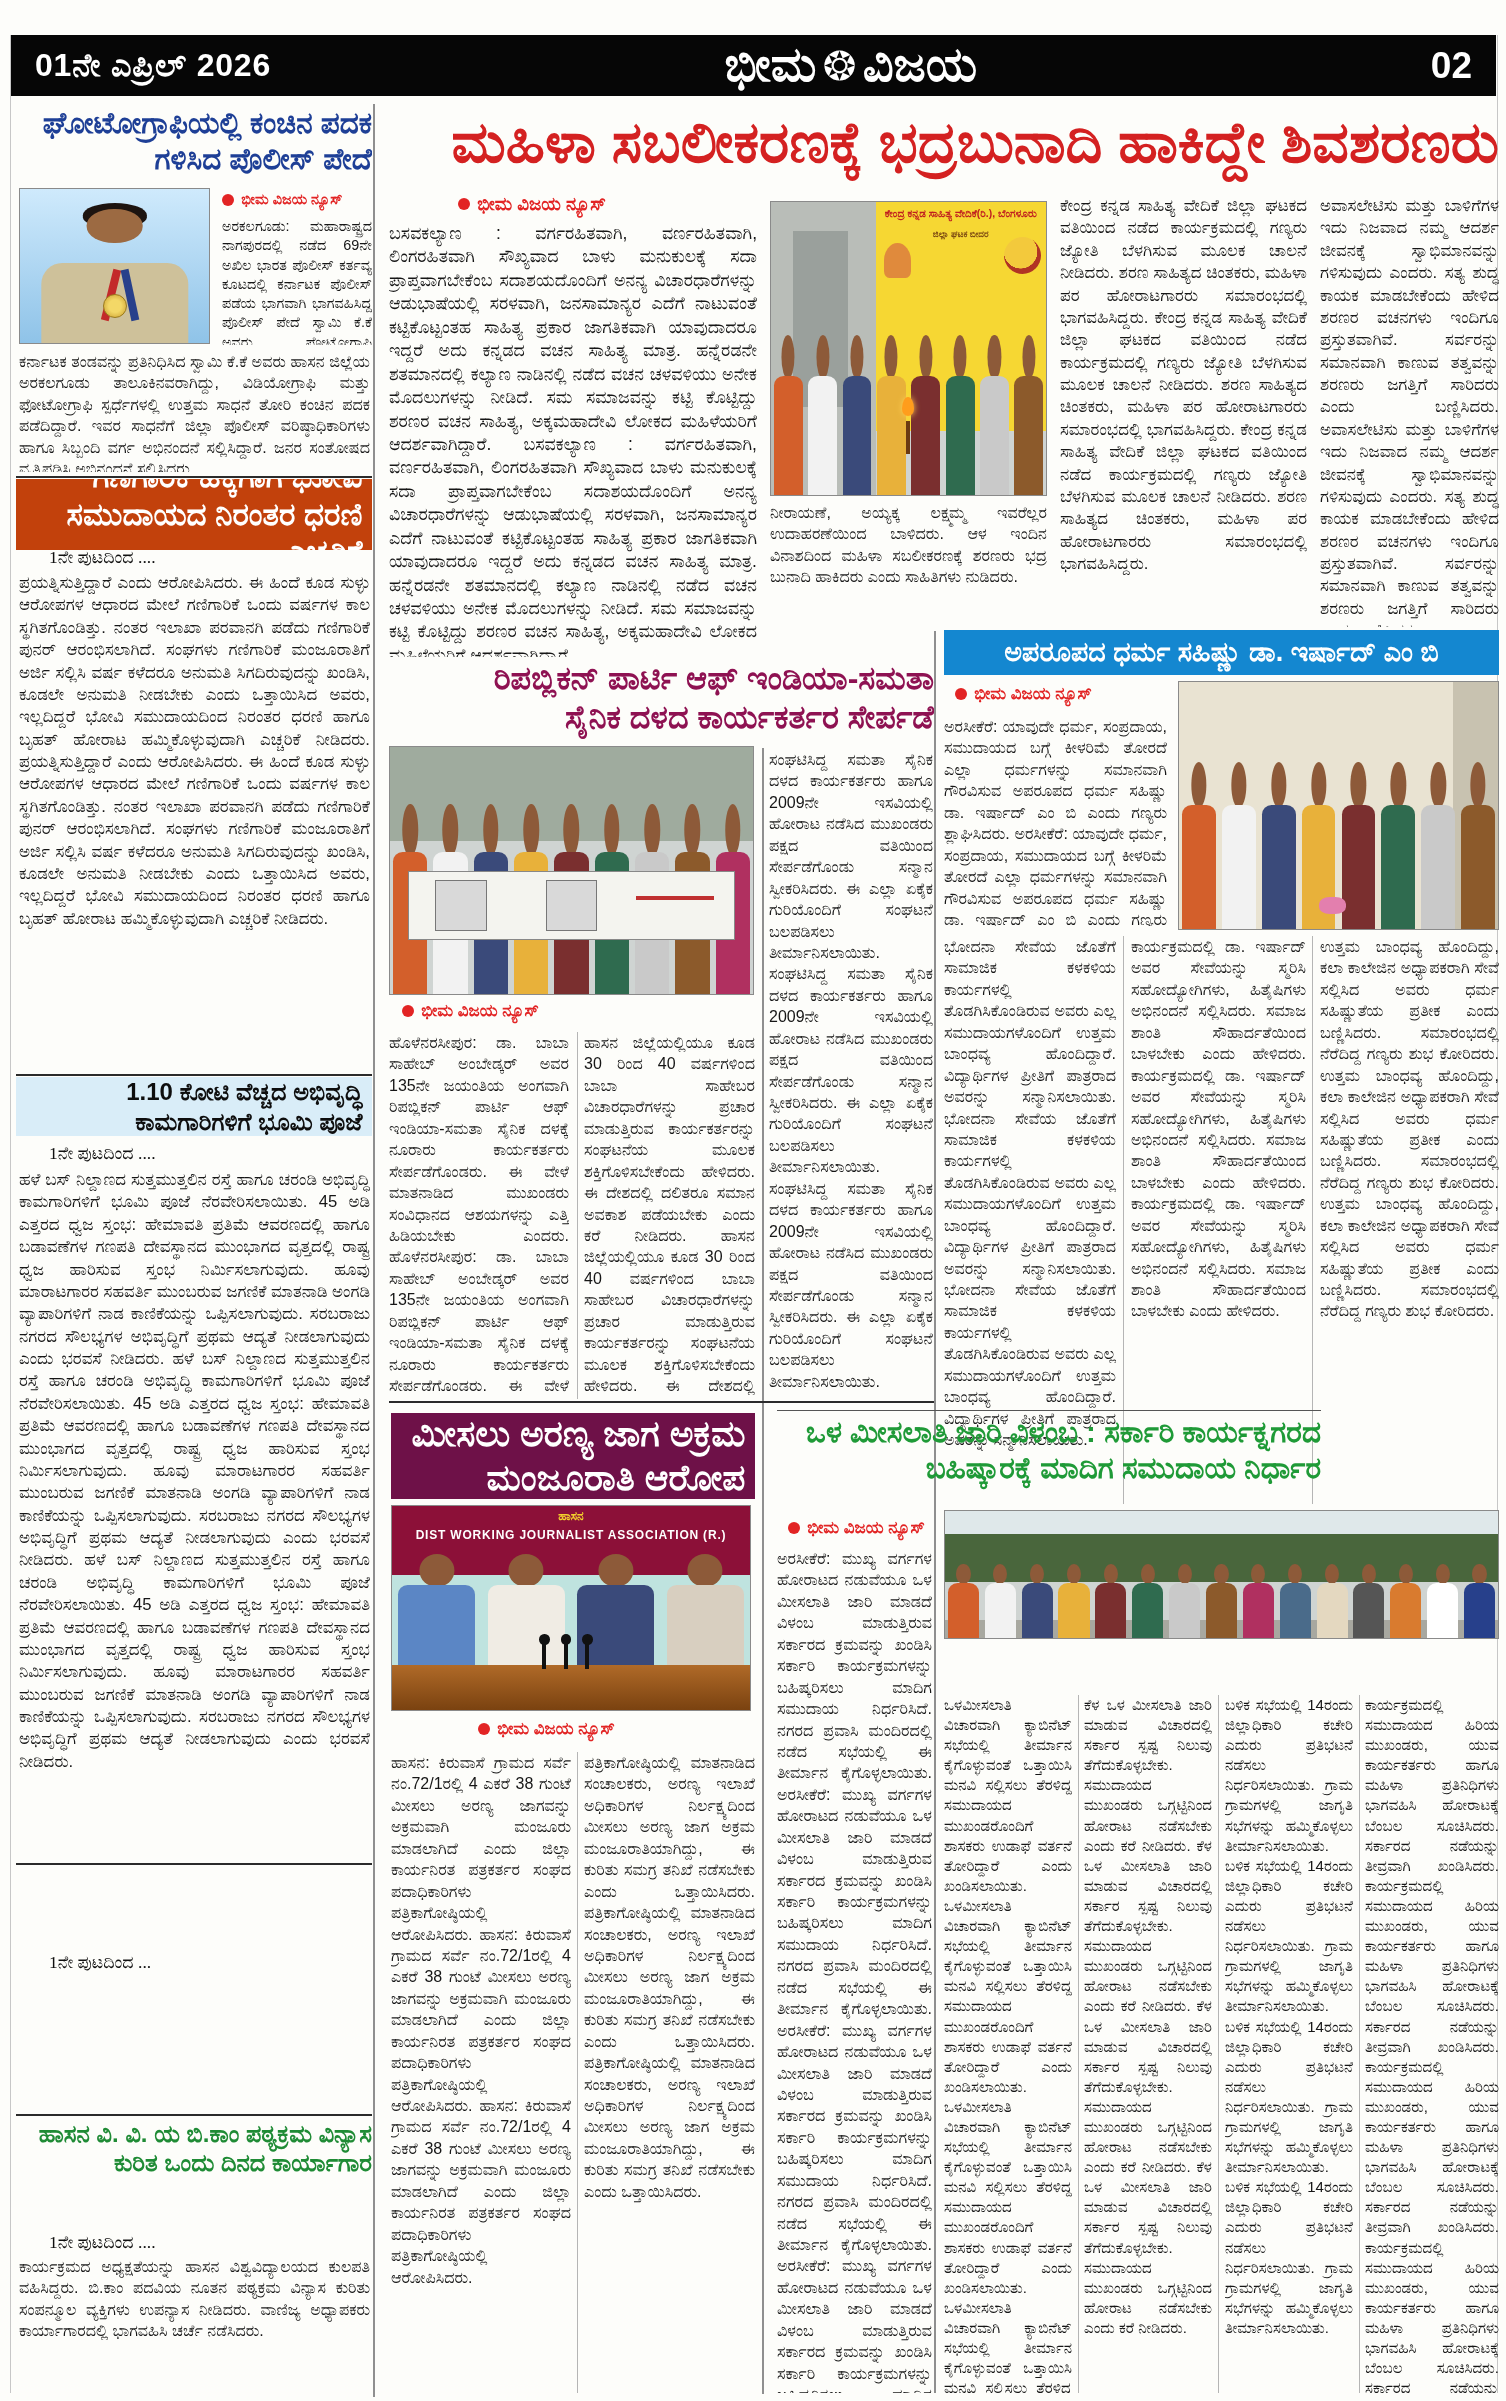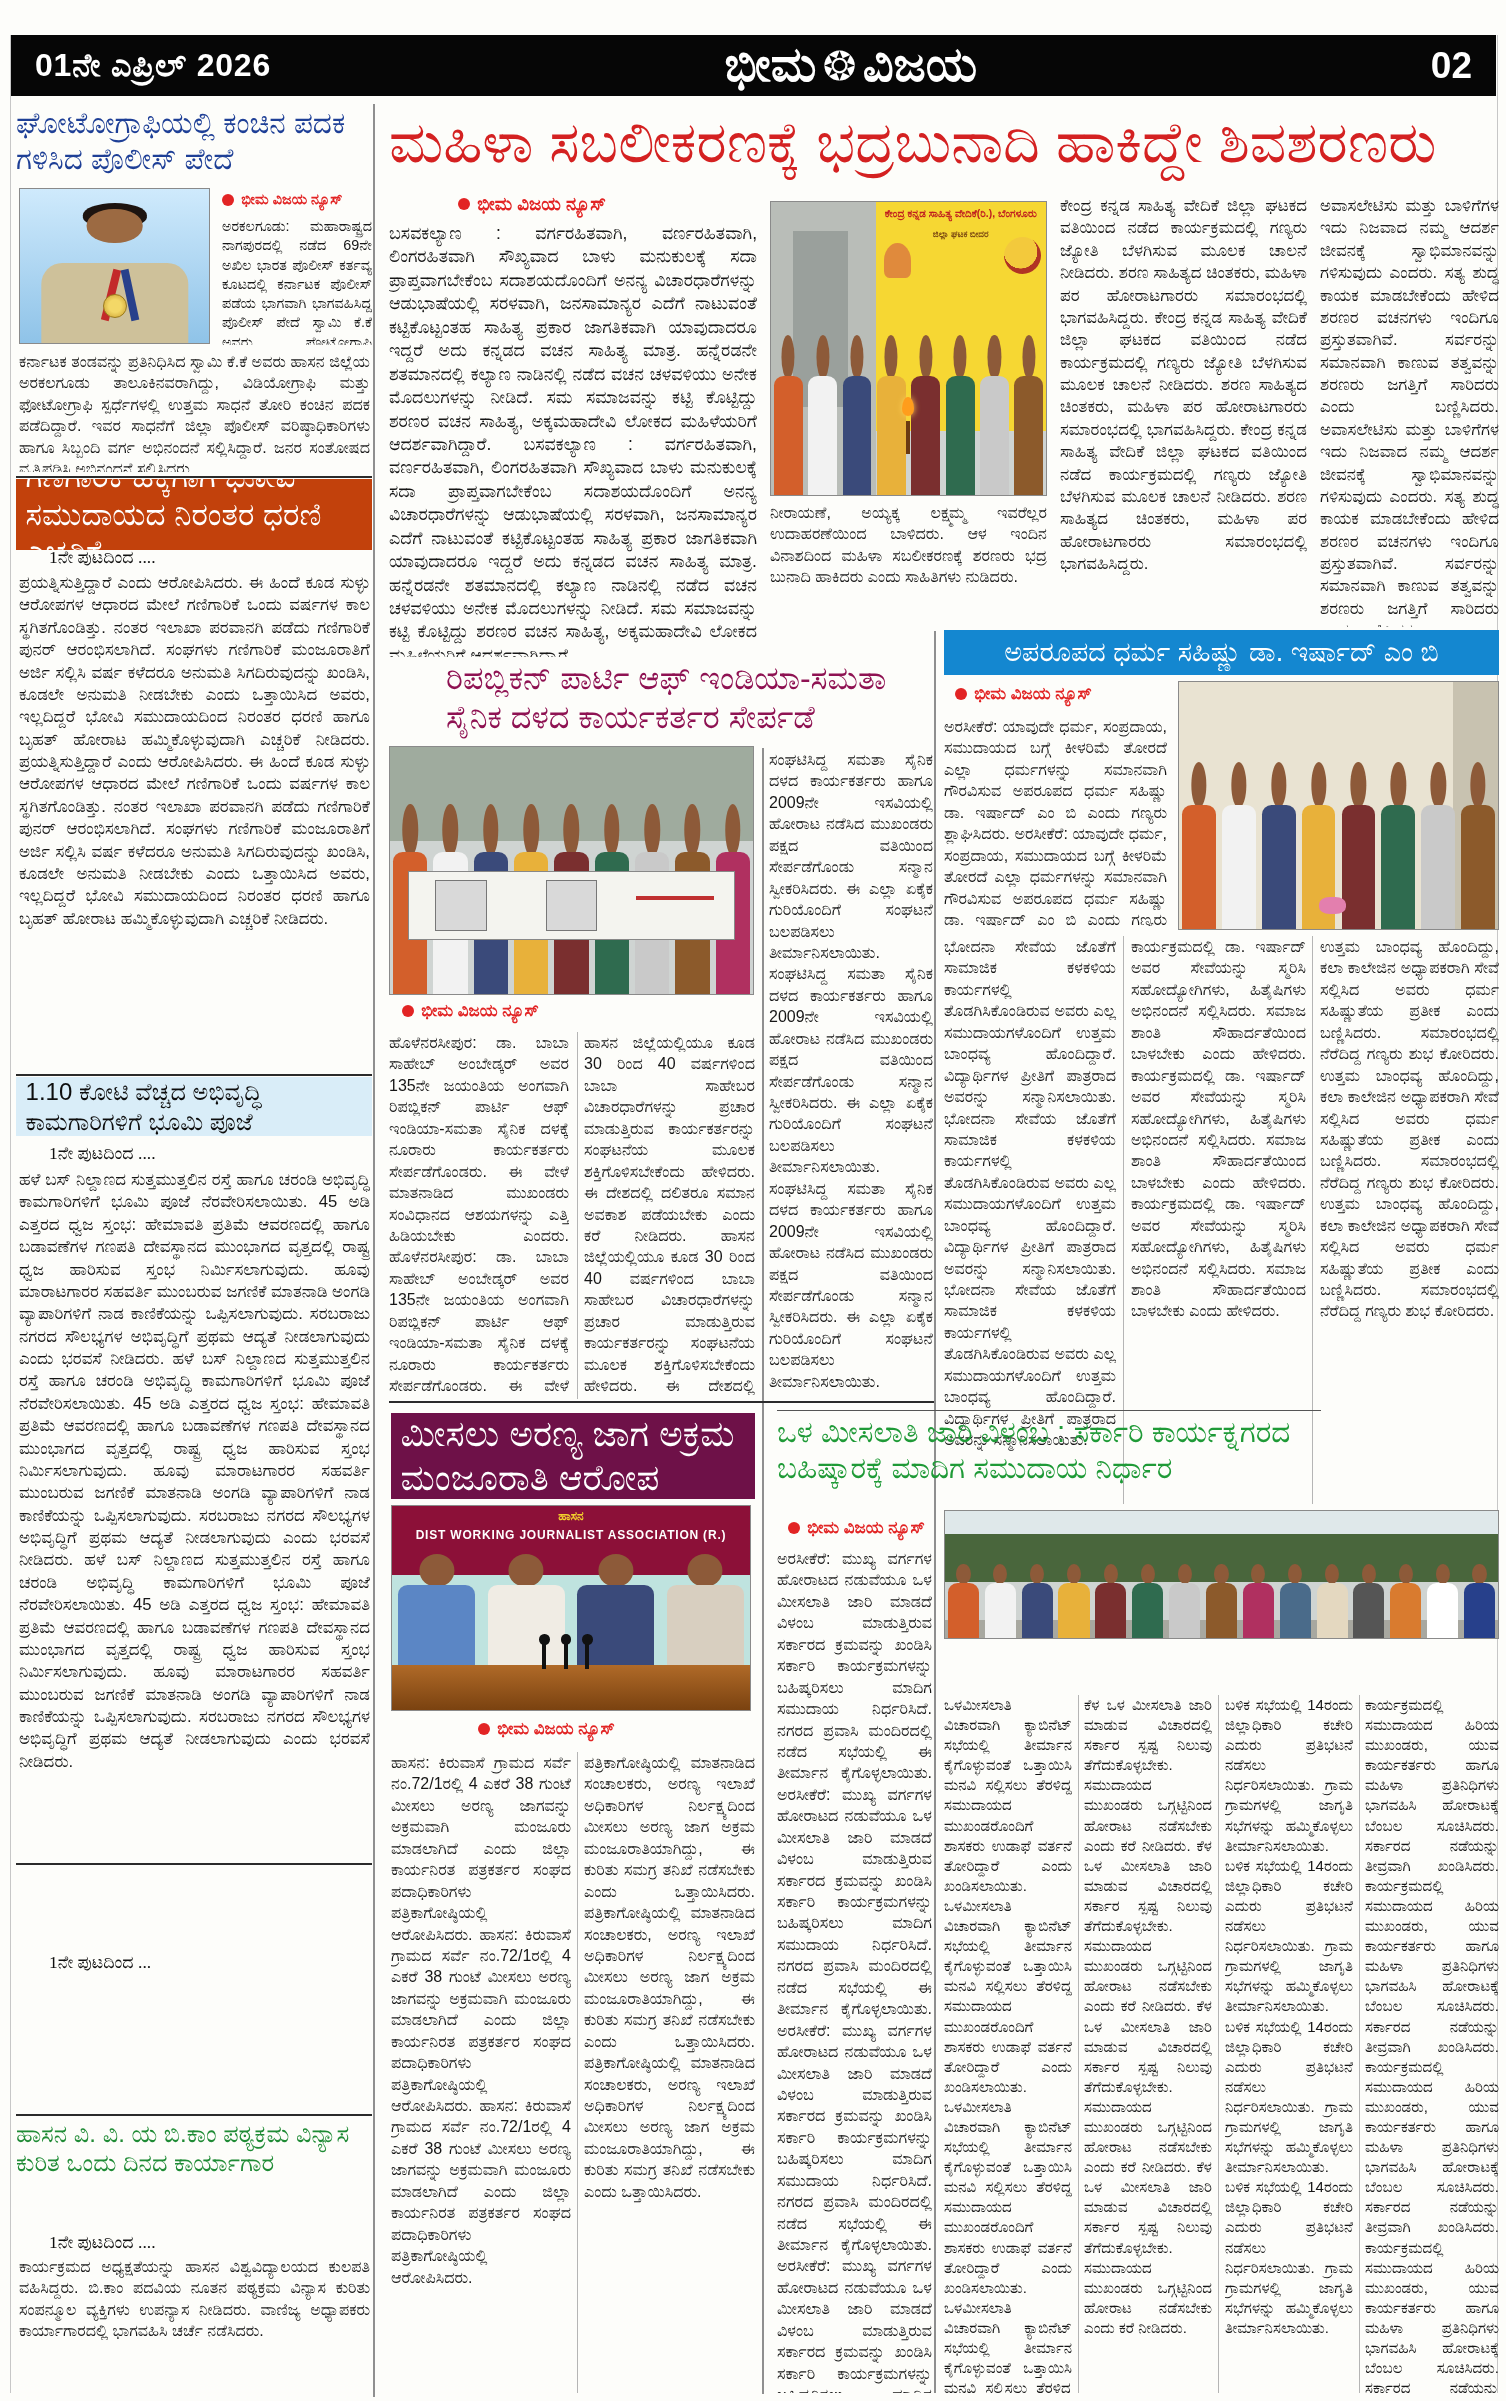--- a/index.html
+++ b/index.html
@@ -16,21 +16,21 @@
   
   .vr{position:absolute;width:1.6px;background:#8f8f8f}
   .vrl{position:absolute;width:0.8px;background:#b5b5b5}
   .hr{position:absolute;height:1.6px;background:#2b2b2b}
   .edge{position:absolute;width:0.8px;background:#c7c7c7}
   
   .bt{position:absolute;font-size:16.7px;line-height:1.34;text-align:justify;color:#161616;overflow:hidden;word-break:break-word}
   .cont{position:absolute;font-size:17.5px;color:#101010;font-family:"Liberation Serif","DejaVu Serif",serif;overflow:hidden}
   .byline{position:absolute;color:#e22424;font-weight:700;font-size:18.3px;display:flex;align-items:center;gap:7.2px;white-space:nowrap}
   .byline .dot{width:12px;height:12px;border-radius:50%;background:#e22424;flex:0 0 auto}
-  .hl{position:absolute;font-weight:400;text-align:left;line-height:1.22;overflow:hidden}
+  .hl{position:absolute;font-weight:700;text-align:right;line-height:1.22;overflow:hidden}
   .boxhl{display:flex;align-items:center;justify-content:center;padding:1.6px 9.6px}
   
   .ph{position:absolute;overflow:hidden;border:0.8px solid #8a8a8a;background:#cfd4d2}
   .crowd{position:absolute;left:0;right:0;bottom:0;display:flex;align-items:flex-end}
   .person{flex:1;height:100%;position:relative;margin:0 0.8px}
   .person::before{content:"";position:absolute;top:6%;left:50%;transform:translateX(-50%);
       width:40%;height:26%;border-radius:50%;background:#8d5a39}
   .person::after{content:"";position:absolute;top:30%;left:6%;right:6%;bottom:0;
       border-radius:9.6px 9.6px 0 0;background:var(--shirt,#777)}
   .bannertxt{position:absolute;text-align:center;font-weight:700}

